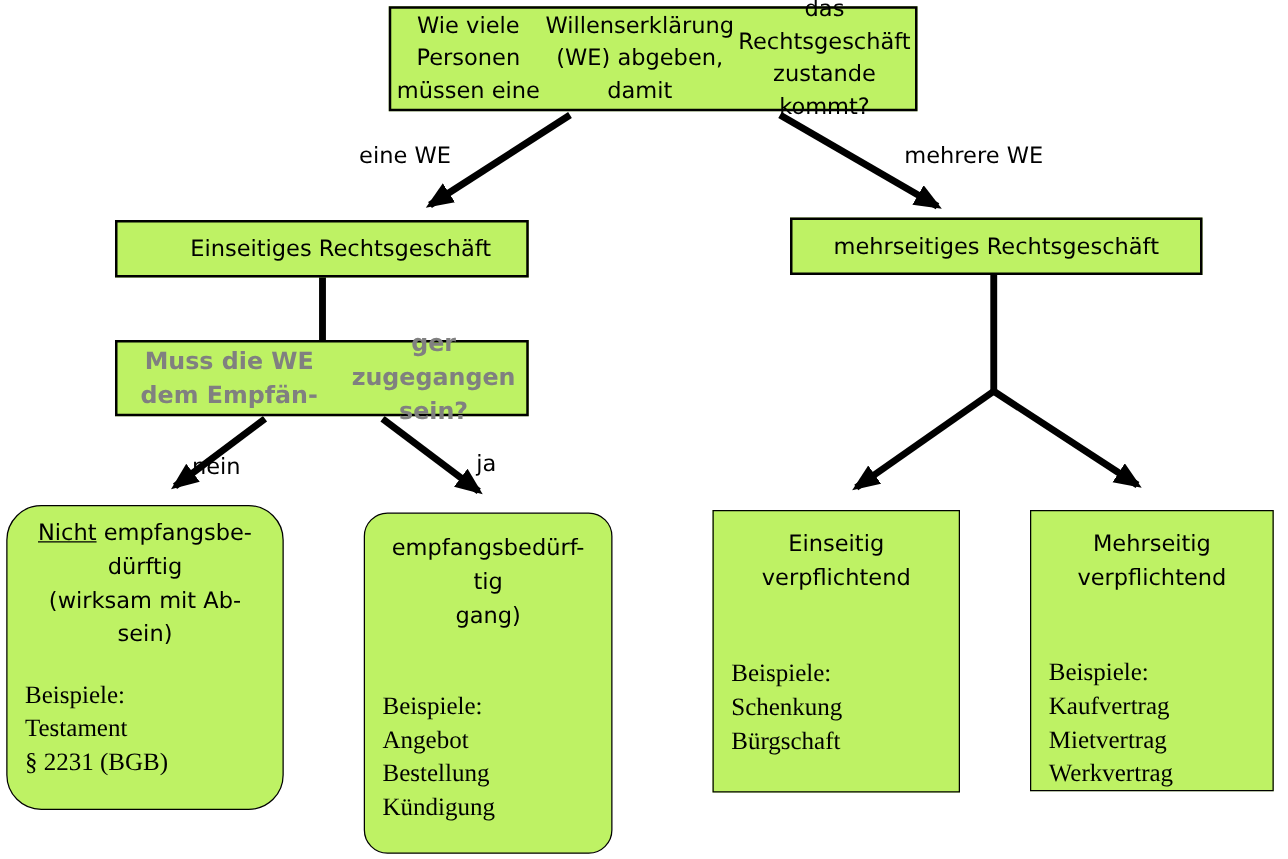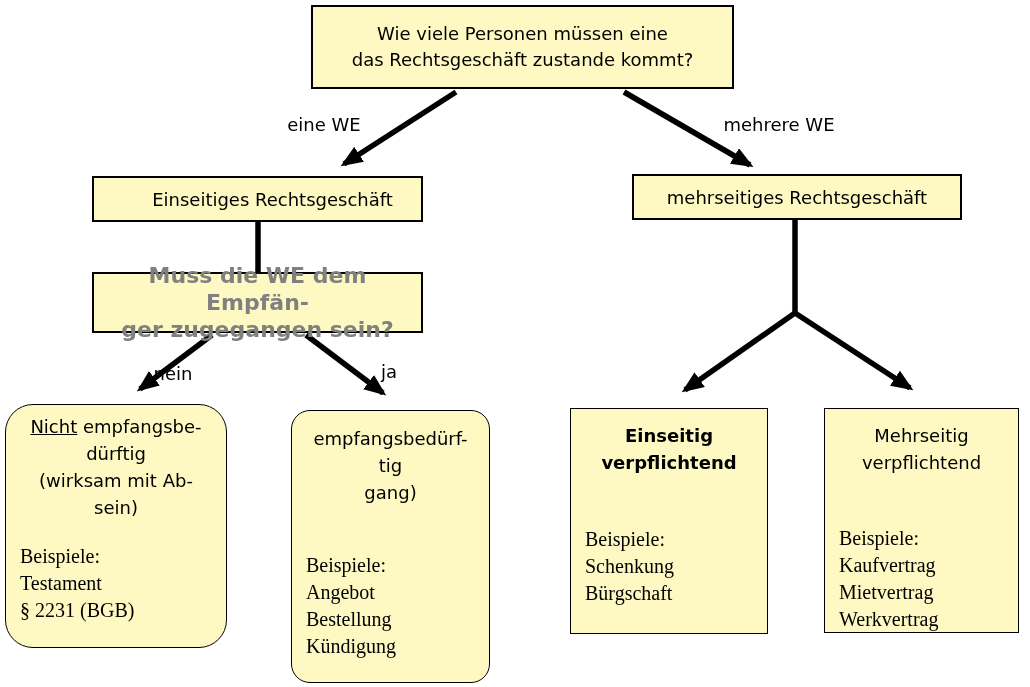--- a/index.html
+++ b/index.html
@@ -1,40 +1,40 @@
 <!DOCTYPE html>
 <html><head>
 <meta charset="utf-8">
 <title>Diagram</title>
 <style>
   html,body{margin:0;padding:0;background:#ffffff;}
   body{width:1030px;height:687px;position:relative;overflow:hidden;
        font-family:"DejaVu Sans", sans-serif;color:#000;}
   .connectors{position:absolute;left:0;top:0;width:1030px;height:687px;}
-  .box{position:absolute;background:#fef9c3;border:2px solid #000;box-sizing:border-box;
-       display:flex;flex-direction:column;justify-content:center;align-items:center;
+  .box{position:absolute;background:#bef264;border:2px solid #000;box-sizing:border-box;
+       display:flex;flex-direction:row;justify-content:center;align-items:center;
        text-align:center;}
   .title-box{left:311px;top:5px;width:423px;height:84px;font-size:18px;line-height:26px;}
   .lvl2{font-size:18px;}
   .lvl2-left{left:92px;top:176px;width:331px;height:46px;padding-left:30px;}
   .lvl2-right{left:632px;top:174px;width:330px;height:46px;}
-  .q2{left:92px;top:272px;width:331px;height:61px;font-size:22px;font-weight:bold;
+  .q2{left:92px;top:272px;width:331px;height:61px;font-size:19px;font-weight:bold;
       color:#808080;line-height:27px;}
   .leaf{border-width:1.5px;justify-content:flex-start;display:block;}
   .leaf .heading{font-size:18px;line-height:27px;text-align:center;}
   .leaf .examples{position:absolute;left:14px;right:4px;text-align:left;
       font-family:"Liberation Serif", serif;font-size:20px;line-height:27px;}
   .leaf1{left:5px;top:404px;width:222px;height:244px;border-radius:28px;}
   .leaf1 .heading{padding-top:8px;}
   .leaf1 .examples{top:138px;}
   .leaf2{left:291px;top:410px;width:199px;height:273px;border-radius:19px;}
   .leaf2 .heading{padding-top:14px;}
   .leaf2 .examples{top:141px;}
   .leaf3{left:570px;top:408px;width:198px;height:226px;}
-  .leaf3 .heading{padding-top:13px;font-weight:bold;}
+  .leaf3 .heading{padding-top:13px;}
   .leaf3 .examples{top:117px;}
   .leaf4{left:824px;top:408px;width:195px;height:225px;}
   .leaf4 .heading{padding-top:13px;}
   .leaf4 .examples{top:116px;}
   .u{text-decoration:underline;}
   .edge-label{position:absolute;font-size:18px;white-space:nowrap;
       transform:translateX(-50%);}
   .lbl-eine{left:324px;top:114px;}
   .lbl-mehrere{left:779px;top:114px;}
   .lbl-nein{left:132px;top:363px;margin-left:41px;}
@@ -56,20 +56,21 @@
     <line x1="212" y1="335" x2="140" y2="389" marker-end="url(#arrow)"></line>
     <line x1="306" y1="335" x2="383" y2="393" marker-end="url(#arrow)"></line>
     <line x1="795" y1="218" x2="795" y2="315"></line>
     <line x1="795" y1="313" x2="685" y2="390" marker-end="url(#arrow)"></line>
     <line x1="795" y1="313" x2="910" y2="388" marker-end="url(#arrow)"></line>
   </g>
 </svg>
 
 <div class="box title-box">
   <div>Wie viele Personen müssen eine</div>
+  <div>Willenserklärung (WE) abgeben, damit</div>
   <div>das Rechtsgeschäft zustande kommt?</div>
 </div>
 
 <div class="edge-label lbl-eine">eine WE</div>
 <div class="edge-label lbl-mehrere">mehrere WE</div>
 
 <div class="box lvl2 lvl2-left">Einseitiges Rechtsgeschäft</div>
 <div class="box lvl2 lvl2-right">mehrseitiges Rechtsgeschäft</div>
 
 <div class="box q2">

